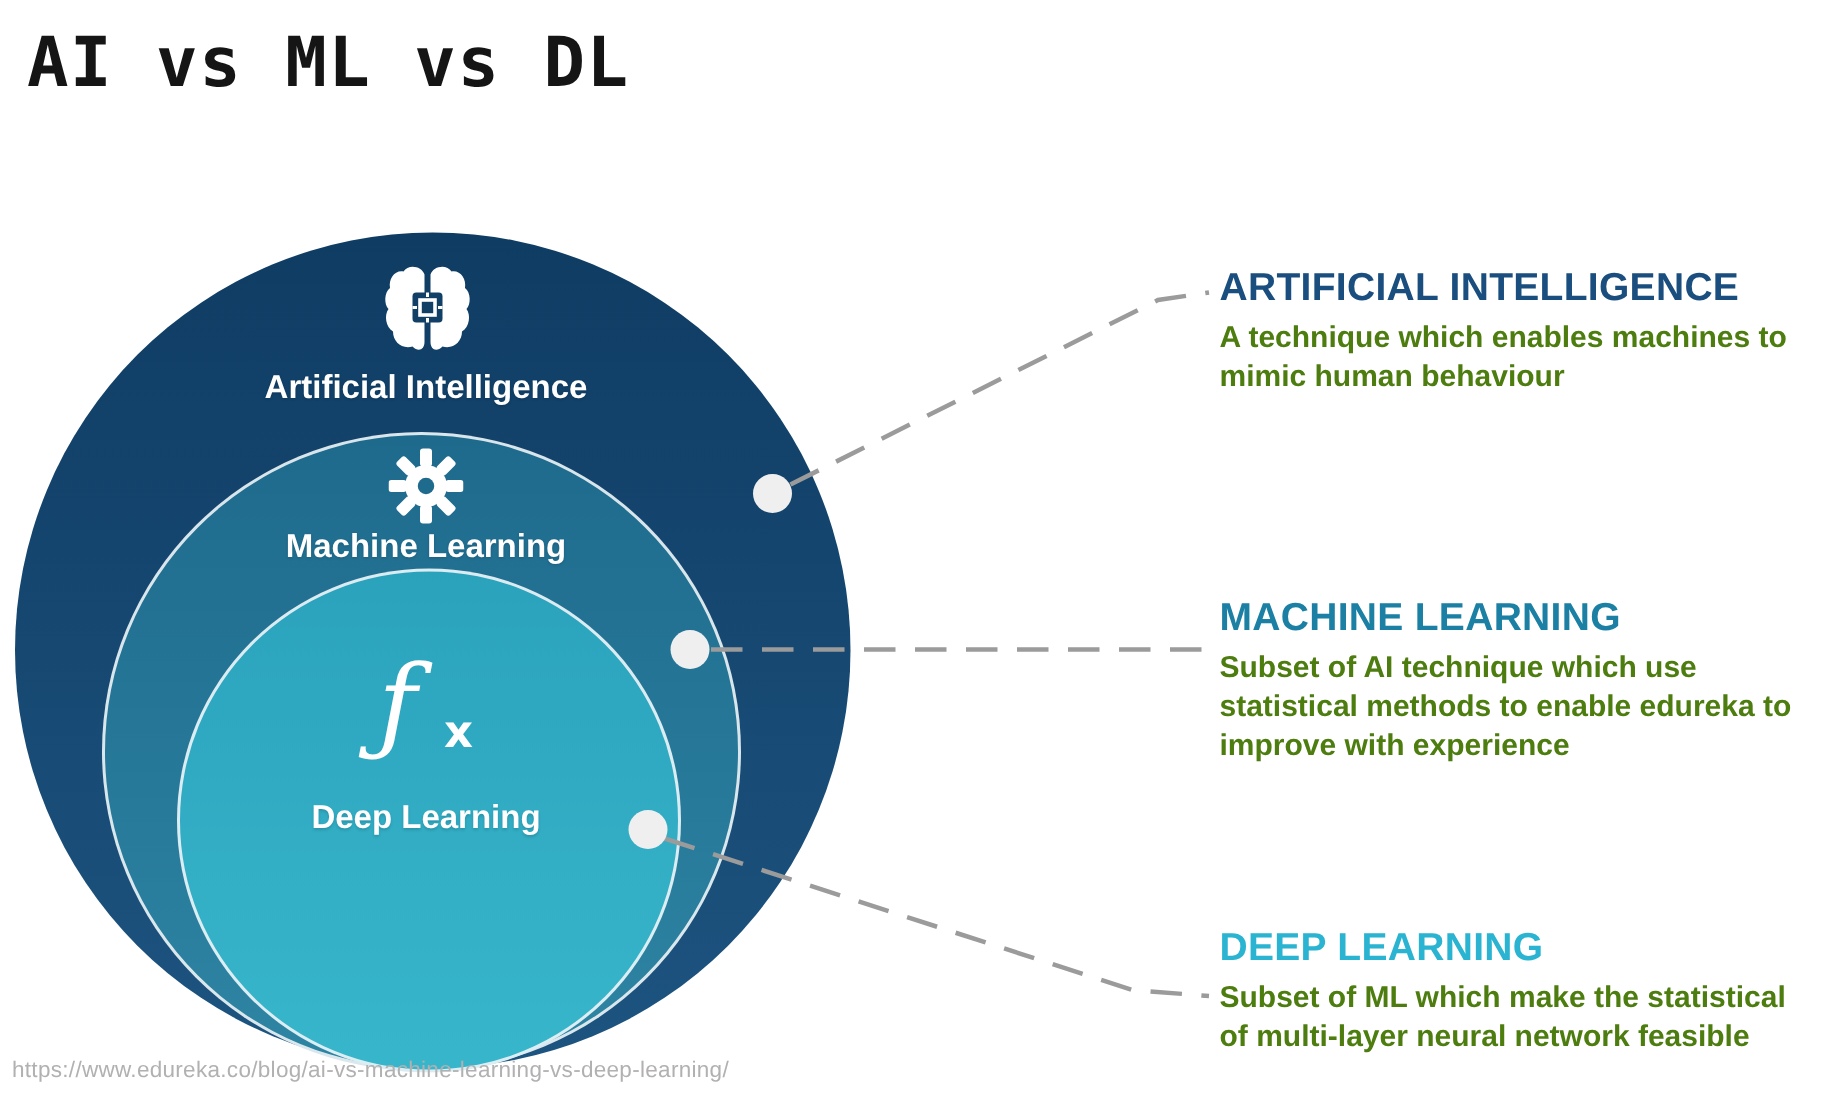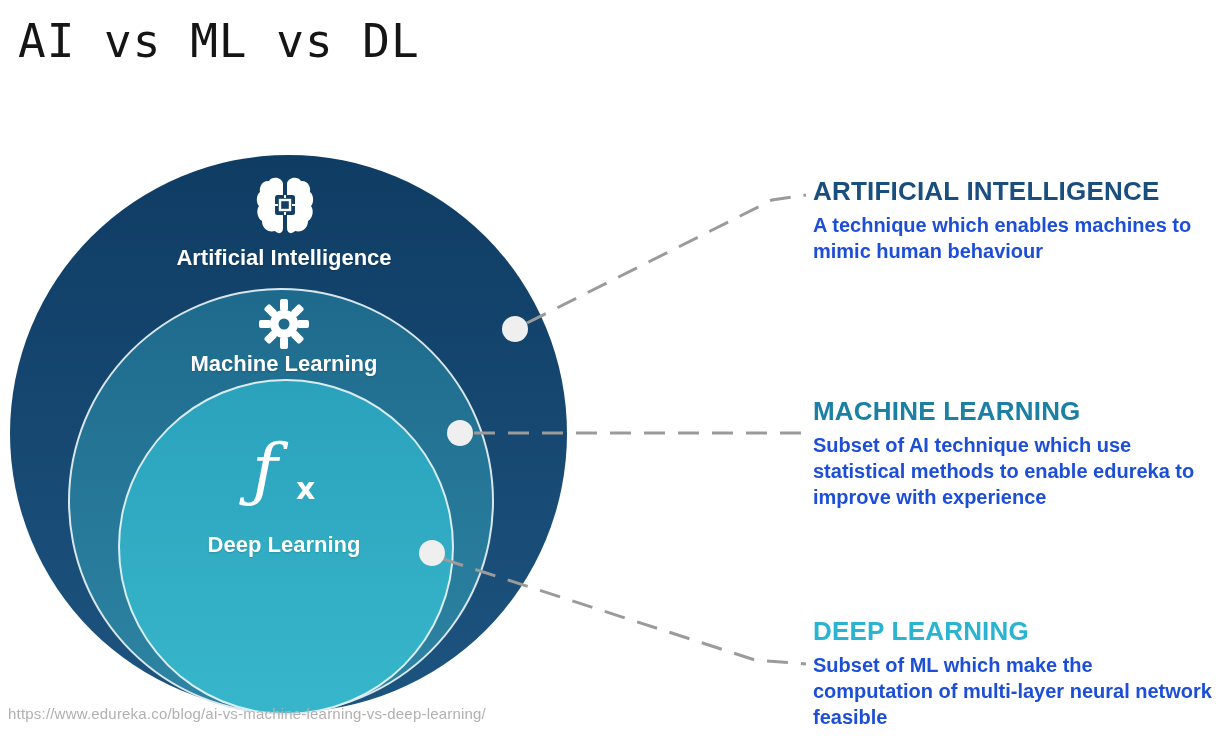--- a/index.html
+++ b/index.html
@@ -2,21 +2,21 @@
 <html><head>
 <meta charset="utf-8">
 <style>
   html,body{margin:0;padding:0;background:#ffffff;}
   .canvas{
     position:relative;width:1230px;height:740px;background:#ffffff;
     font-family:"Liberation Sans",sans-serif;overflow:hidden;
   }
   .page-title{
     position:absolute;left:18px;top:14px;margin:0;
-    font-family:"DejaVu Sans Mono",monospace;font-size:46px;font-weight:400;
+    font-family:"DejaVu Sans Mono",monospace;font-size:46px;font-weight:700;
     letter-spacing:1px;color:#151515;white-space:nowrap;
   }
   .ring{position:absolute;border-radius:50%;box-sizing:border-box;}
   .ring-ai{left:10px;top:155px;width:557px;height:557px;z-index:1;}
   .ring-ml{left:68px;top:288px;width:426px;height:426px;z-index:2;border:2px solid rgba(242,246,248,0.88);}
   .ring-dl{left:118px;top:379px;width:336px;height:336px;z-index:3;border:2px solid rgba(242,246,248,0.88);}
   .ring-label{
     position:absolute;left:134px;width:300px;text-align:center;z-index:4;
     color:#ffffff;font-weight:bold;font-size:22px;white-space:nowrap;
     text-shadow:0 1px 2px rgba(0,0,0,0.15);
@@ -40,21 +40,21 @@
   .overlay{position:absolute;left:0;top:0;z-index:5;pointer-events:none;}
   .callout{position:absolute;left:813px;width:400px;z-index:6;}
   .callout-ai{top:176px;}
   .callout-ml{top:396px;}
   .callout-dl{top:616px;}
   .callout-heading{
     font-size:26px;font-weight:bold;line-height:30px;letter-spacing:0.2px;
     margin:0 0 6px 0;white-space:nowrap;
   }
   .callout-desc{
-    font-size:20px;font-weight:bold;color:#1d4ed8;line-height:26px;margin:0;
+    font-size:20px;font-weight:bold;color:#4d7c0f;line-height:26px;margin:0;
   }
   .source-url{
     position:absolute;left:8px;top:705px;z-index:7;
     font-size:15px;color:#b2b0b0;letter-spacing:0.2px;text-align:right;
   }
 </style>
 </head>
 <body>
 
 <div class="canvas">
@@ -118,18 +118,18 @@
   <div class="callout callout-ai">
     <div class="callout-heading" style="color: rgb(26, 78, 126);">ARTIFICIAL INTELLIGENCE</div>
     <div class="callout-desc">A technique which enables machines to mimic human behaviour</div>
   </div>
   <div class="callout callout-ml">
     <div class="callout-heading" style="color: rgb(27, 128, 164);">MACHINE LEARNING</div>
     <div class="callout-desc">Subset of AI technique which use statistical methods to enable edureka to improve with experience</div>
   </div>
   <div class="callout callout-dl">
     <div class="callout-heading" style="color: rgb(42, 180, 209);">DEEP LEARNING</div>
-    <div class="callout-desc">Subset of ML which make the computation of multi-layer neural network feasible</div>
+    <div class="callout-desc">Subset of ML which make the statistical of multi-layer neural network feasible</div>
   </div>
 
   <div class="source-url">https://www.edureka.co/blog/ai-vs-machine-learning-vs-deep-learning/</div>
 
 </div>
 
 </body></html>

